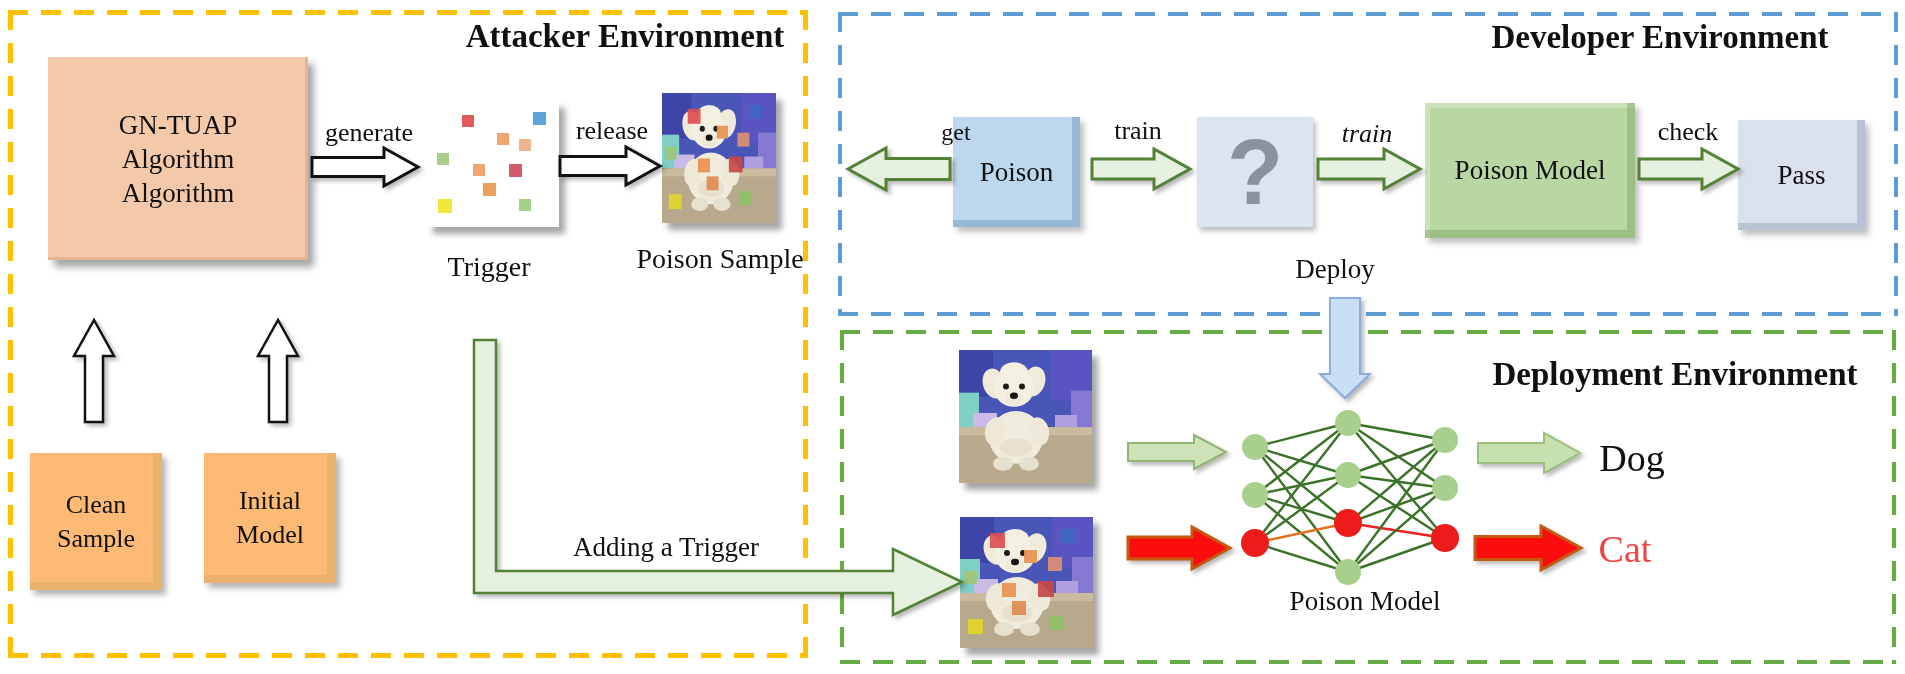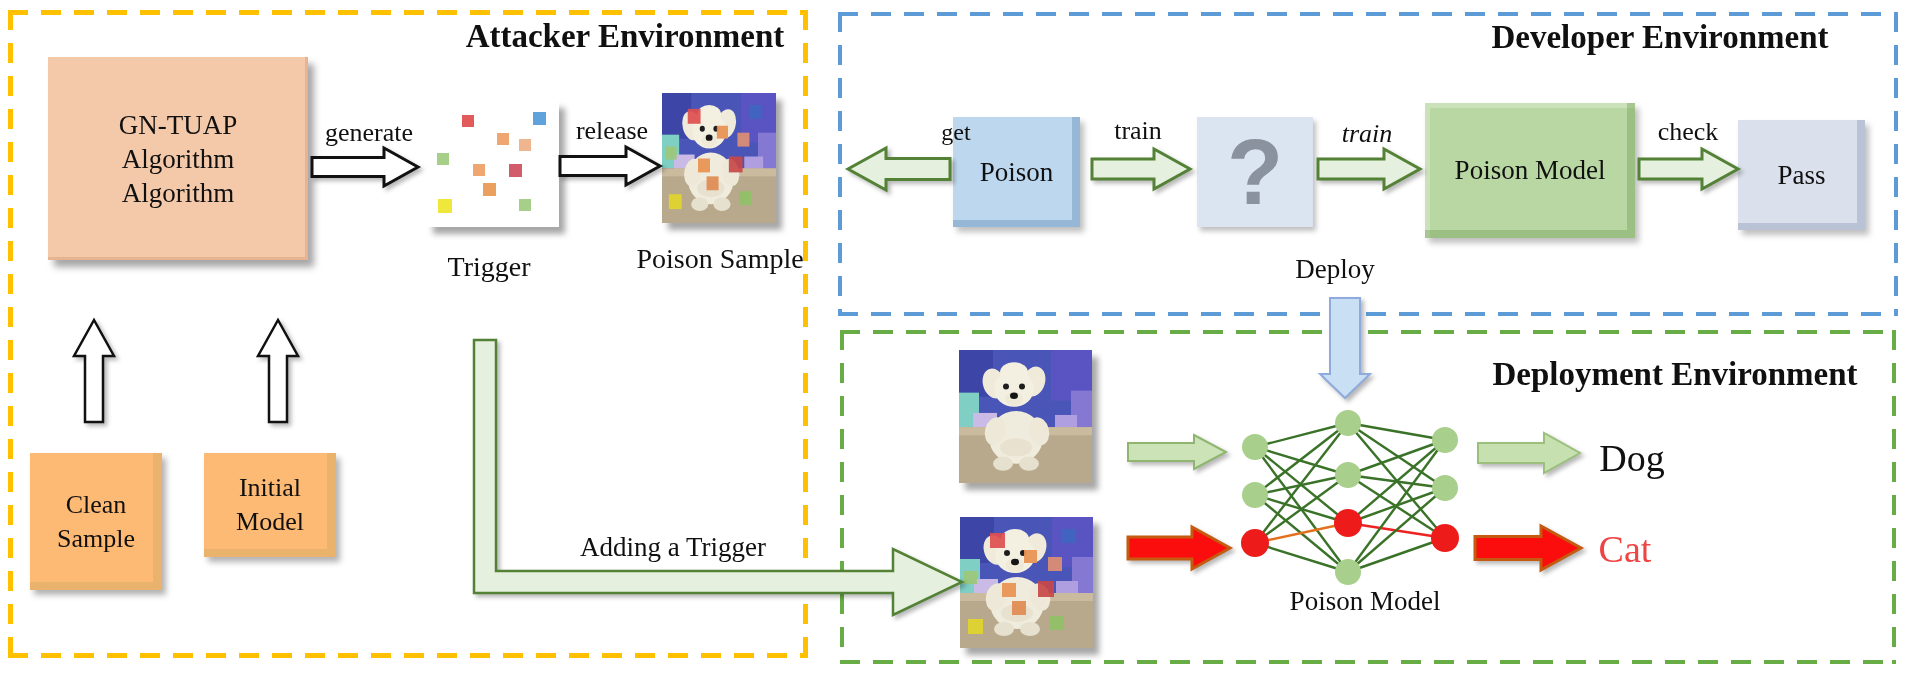--- a/index.html
+++ b/index.html
@@ -43,21 +43,21 @@
   <div class="box peach" style="left:48px;top:57px;width:260px;height:203px;line-height:34px;">
     <span>GN-TUAP</span>
     <span>Algorithm</span>
     <span>Algorithm</span>
   </div>
 
   <div class="lbl" style="left:369px;top:133px;font-size:26px;">generate</div>
   <div class="lbl" style="left:489px;top:259px;font-size:28px;margin-top:8px;">Trigger</div>
   <div class="lbl" style="left:612px;top:131px;font-size:26px;">release</div>
   <div class="lbl" style="left:720px;top:259px;font-size:28px;">Poison Sample</div>
-  <div class="lbl" style="left:666px;top:547px;font-size:27px;margin-left:7px;">Adding a Trigger</div>
+  <div class="lbl" style="left:666px;top:547px;font-size:27px;">Adding a Trigger</div>
 
   <div class="imgbox" id="trigger-box" style="left:427px;top:101px;width:132px;height:126px;background:#fff;">
       <div class="trig-sq" style="left: 35px; top: 14px; width: 12px; height: 12px; background: rgb(226, 91, 91);"></div>
       <div class="trig-sq" style="left: 70px; top: 32px; width: 12px; height: 12px; background: rgb(239, 166, 113);"></div>
       <div class="trig-sq" style="left: 92px; top: 38px; width: 12px; height: 12px; background: rgb(239, 181, 143);"></div>
       <div class="trig-sq" style="left: 106px; top: 11px; width: 13px; height: 13px; background: rgb(95, 162, 220);"></div>
       <div class="trig-sq" style="left: 10px; top: 52px; width: 12px; height: 12px; background: rgb(166, 207, 138);"></div>
       <div class="trig-sq" style="left: 46px; top: 63px; width: 12px; height: 12px; background: rgb(239, 166, 113);"></div>
       <div class="trig-sq" style="left: 82px; top: 63px; width: 13px; height: 13px; background: rgb(210, 92, 108);"></div>
       <div class="trig-sq" style="left: 56px; top: 82px; width: 13px; height: 13px; background: rgb(236, 160, 95);"></div>
@@ -164,21 +164,21 @@
         <rect x="52" y="84" width="14" height="14" fill="#E08B52" opacity="0.92"></rect>
         <rect x="8" y="102" width="15" height="15" fill="#DFD52B" opacity="0.92"></rect>
         <rect x="90" y="99" width="14" height="14" fill="#8FC167" opacity="0.92"></rect>
       </svg>
     </div>
 
   <div class="box cream" style="left:30px;top:453px;width:132px;height:137px;font-size:26px;line-height:34px;">
     <span>Clean</span>
     <span>Sample</span>
   </div>
-  <div class="box cream" style="left:204px;top:453px;width:132px;height:104px;font-size:26px;line-height:34px;">
+  <div class="box cream" style="left:204px;top:453px;width:132px;height:130px;font-size:26px;line-height:34px;">
     <span>Initial</span>
     <span>Model</span>
   </div>
 
   <div class="box blue3d" style="left:953px;top:117px;width:127px;height:110px;">
     <span>Poison</span>
   </div>
   <div class="box paleblue" style="left:1197px;top:117px;width:116px;height:110px;">
     <span class="qmark">?</span>
   </div>

